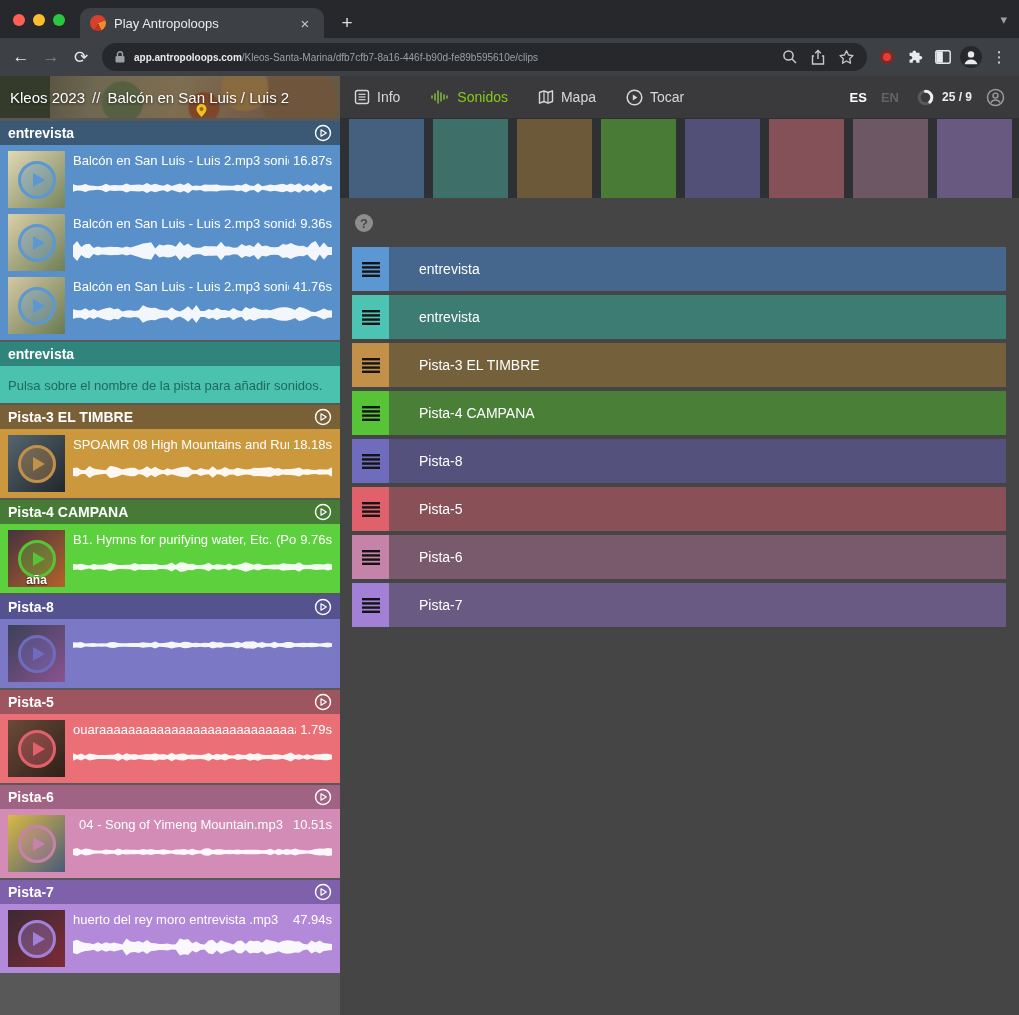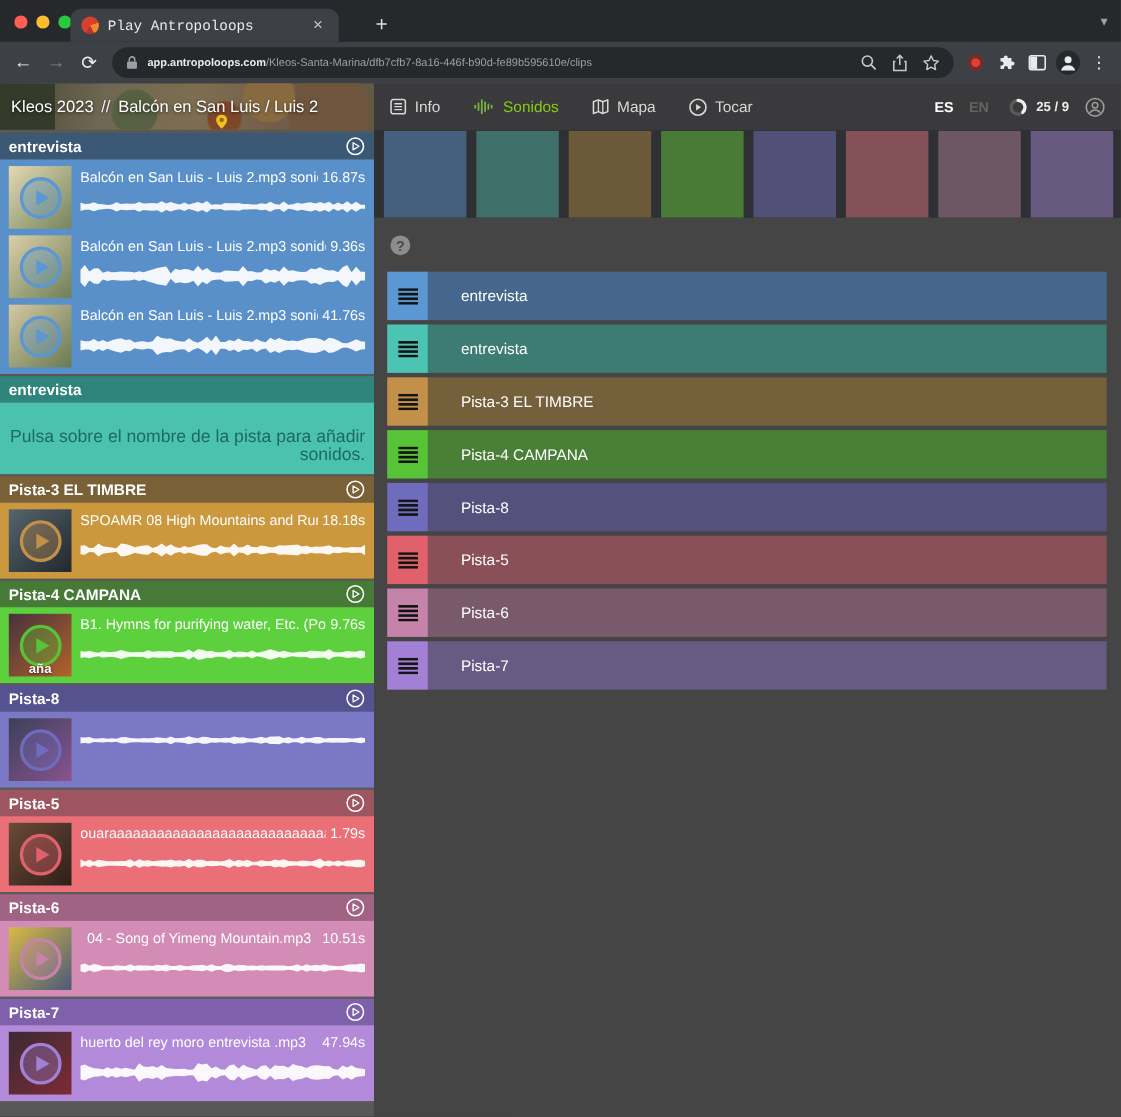--- a/index.html
+++ b/index.html
@@ -10,23 +10,23 @@
     font-family:"Liberation Sans", sans-serif;
     -webkit-font-smoothing:antialiased;
   }
   .cc { display:flex; align-items:center; justify-content:center; }
 
   
   .tabstrip { position:relative; height:38px; background:#26282c; }
   .traffic { position:absolute; left:13px; top:14px; display:flex; gap:8px; }
   .tl { width:12px; height:12px; border-radius:50%; }
   .tl.r { background:#ff5f57; } .tl.y { background:#febc2e; } .tl.g { background:#2ac840; }
-  .tab { position:absolute; left:64px; top:8px; width:244px; height:30px;
+  .tab { position:absolute; left:80px; top:8px; width:244px; height:30px;
     background:#3d4145; border-radius:10px 10px 0 0; display:flex; align-items:center;
-    padding:0 10px; gap:8px;font-family:Liberation Mono, monospace; }
+    padding:0 10px; gap:8px; }
   .favicon { width:16px; height:16px; border-radius:50%; flex:none;
     background:conic-gradient(from 210deg, #d8402e 0 62%, #ef8c2a 0 84%, #c03326 0 100%); }
   .tab-title { flex:1; color:#e8eaed; font-size:13px; white-space:nowrap; overflow:hidden; }
   .tab-close { color:#c7cacd; font-size:15px; width:18px; height:18px; border-radius:50%; }
   .newtab { position:absolute; left:334px; top:10px; width:26px; height:26px; color:#dadce0; font-size:19px; }
   .tabsearch { position:absolute; right:12px; top:12px; color:#9aa0a6; font-size:13px; }
 
   .toolbar { height:38px; background:#3d4145; display:flex; align-items:center; padding:0 6px; }
   .tbtn { width:30px; height:30px; border-radius:50%; color:#e8eaed; font-size:17px; flex:none; }
   .tbtn.dis { color:#7d8288; }
@@ -66,21 +66,21 @@
   .lang.off { color:#636363; margin-right:18px; }
   .counter { color:#ececec; font-size:12px; font-weight:600; margin:0 14px 0 8px; }
 
   
   .layout { display:flex; height:897px; }
   aside { width:340px; flex:none; background:#585858; overflow:hidden; padding-top:3px; }
   .section { margin-bottom:2px; }
   .t-header { height:24px; display:flex; align-items:center; padding:0 8px; }
   .t-label { flex:1; color:#fff; font-size:14px; font-weight:600; white-space:nowrap; overflow:hidden; }
   .t-play { flex:none; width:18px; height:18px; }
-  .t-msg { padding:24px 8px 9px 8px; font-size:16px; line-height:16px;text-align:right; }
+  .t-msg { padding:12px 8px 9px 8px; font-size:13px; line-height:16px; }
   .clips { padding:3px 8px; }
   .clip { display:flex; gap:8px; padding:3px 0; }
   .thumb { width:57px; height:57px; flex:none; position:relative; }
   .ovl { position:absolute; inset:0; display:flex; align-items:center; justify-content:center; }
   .ring { width:38px; height:38px; border-radius:50%; border:3px solid #fff;
     display:flex; align-items:center; justify-content:center; }
   .tri { width:0; height:0; border-left:12px solid #fff; border-top:7px solid rgba(0,0,0,0);
     border-bottom:7px solid rgba(0,0,0,0); margin-left:4px; }
   .th-cap { position:absolute; bottom:0; left:0; right:0; text-align:center; color:#fff;
     font-size:12px; font-weight:700; text-shadow:0 1px 2px rgba(0,0,0,0.7); }

